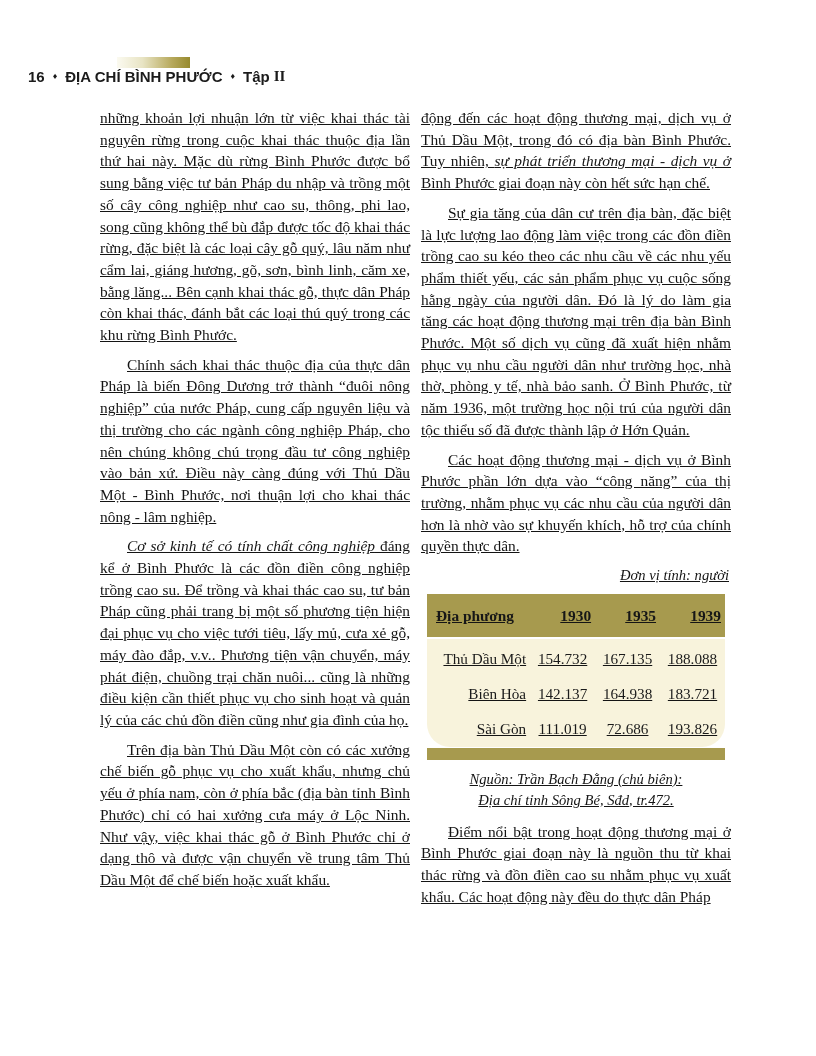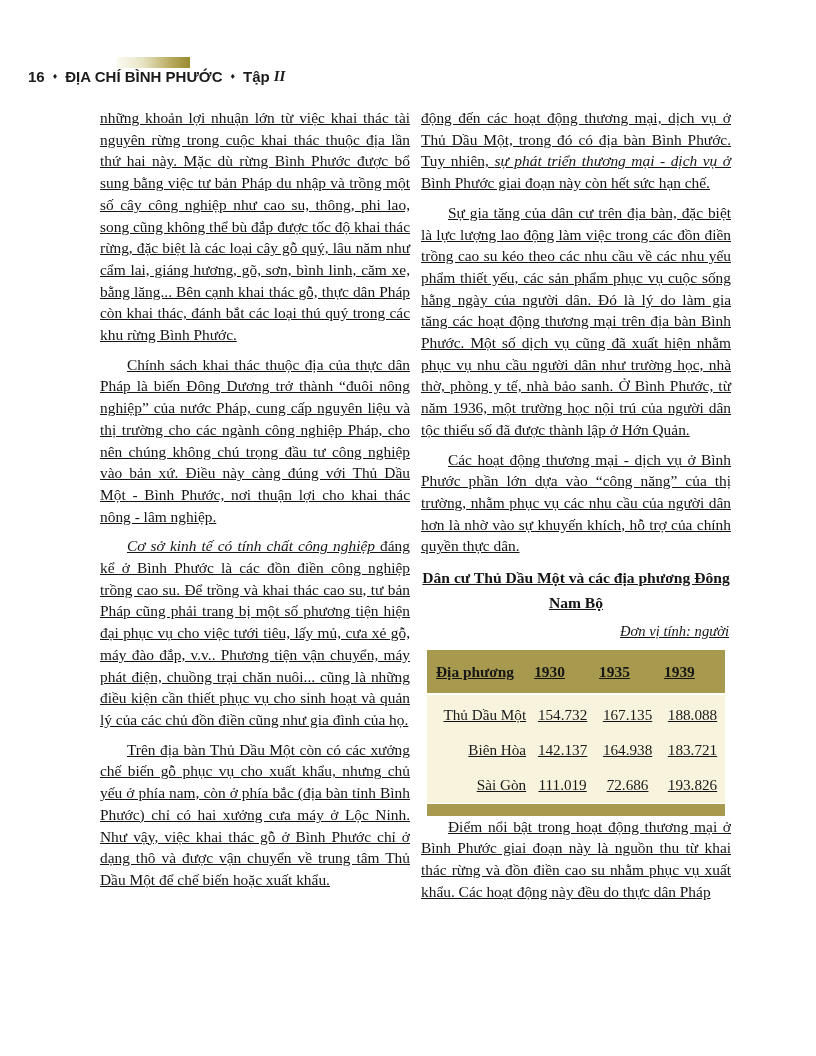--- a/index.html
+++ b/index.html
@@ -11,38 +11,38 @@
   .page{position:absolute;inset:0;}
 
   
   .running-head{position:absolute;top:57px;left:28px;display:flex;align-items:center;flex-direction:column;}
   .grad-bar{width:73px;height:11px;margin-right:7px;
     background:linear-gradient(to right,#fbfaf0 0%,#e8e4c4 35%,#b7a95c 75%,#978a2e 100%);}
   .head-text{font-family:"Liberation Sans","DejaVu Sans",sans-serif;font-weight:700;
     font-size:15px;color:#1b1b1b;display:flex;align-items:center;gap:8px;white-space:nowrap;}
   .diamond{font-size:9px;position:relative;top:-1px;}
   .volume{display:flex;gap:4px;}
-  .volume .vol-num{font-family:"Liberation Serif","DejaVu Serif",serif;font-style:italic;}
+  .volume .vol-num{font-family:"Liberation Serif","DejaVu Serif",serif;}
 
   
   .columns{position:absolute;top:107px;left:100px;width:632px;display:flex;gap:11px;text-decoration:underline;}
   .col{width:310px;font-size:15.4px;line-height:21.7px;text-align:justify;
     text-justify:inter-word;}
   p.para{margin:0 0 8px 0;}
   p.para.indent{text-indent:27px;}
 
   
   .table-block{margin-top:3px;}
   .tbl-title{font-weight:700;text-align:center;font-size:15.6px;line-height:25px;
     margin:2px 0 6px 0;text-indent:0;}
   .unit-note{font-style:italic;text-align:right;font-size:14.6px;margin:0 2px 7px 0;}
   .pop-table-wrap{margin:0 6px;}
-  table.pop-table{width:100%;border-collapse:collapse;background:#f8f3dc;}
+  table.pop-table{width:100%;border-collapse:collapse;background:#f8f3dc;border-radius:23px;}
   table.pop-table thead tr{background:#a79a4e;}
-  table.pop-table th{font-weight:700;font-size:15.4px;padding:11px 4px;text-align:left;color:#171717;}
+  table.pop-table th{font-weight:700;font-size:15.4px;padding:11px 4px;text-align:right;color:#171717;}
   table.pop-table th:first-child{text-align:left;padding-left:9px;}
   table.pop-table td{font-size:15.2px;padding:6px 4px 7px 4px;text-align:center;color:#1a1a1a;}
   table.pop-table td:first-child{text-align:right;padding-left:0;}
   table.pop-table tbody tr:first-child td{border-top:2px solid #ffffff;padding-top:9px;}
   .tbl-bottom-bar{height:12px;background:#a79a4e;margin-top:1px;}
   .source-note{font-style:italic;text-align:center;font-size:14.6px;line-height:21px;
     margin:9px 0 10px 0;text-indent:0;}
 </style>
 </head>
 <body>
@@ -73,21 +73,20 @@
       </div>
 
     <div class="col">
       <div id="right-col-top">
           <p class="para"><span>động đến các hoạt động thương mại, dịch vụ ở Thủ Dầu Một, trong đó có địa bàn Bình Phước. Tuy nhiên, </span><i>sự phát triển thương mại - dịch vụ ở</i><span> Bình Phước giai đoạn này còn hết sức hạn chế.</span></p>
           <p class="para indent"><span>Sự gia tăng của dân cư trên địa bàn, đặc biệt là lực lượng lao động làm việc trong các đồn điền trồng cao su kéo theo các nhu cầu về các nhu yếu phẩm thiết yếu, các sản phẩm phục vụ cuộc sống hằng ngày của người dân. Đó là lý do làm gia tăng các hoạt động thương mại trên địa bàn Bình Phước. Một số dịch vụ cũng đã xuất hiện nhằm phục vụ nhu cầu người dân như trường học, nhà thờ, phòng y tế, nhà bảo sanh. Ở Bình Phước, từ năm 1936, một trường học nội trú của người dân tộc thiểu số đã được thành lập ở Hớn Quản.</span></p>
           <p class="para indent"><span>Các hoạt động thương mại - dịch vụ ở Bình Phước phần lớn dựa vào “công năng” của thị trường, nhằm phục vụ các nhu cầu của người dân hơn là nhờ vào sự khuyến khích, hỗ trợ của chính quyền thực dân.</span></p>
         </div>
 
       <div class="table-block">
-        <div class="tbl-title">Dân cư Thủ Dầu Một và các địa phương Đông Nam Bộ</div>
         <div class="unit-note">Đơn vị tính: người</div>
         <div class="pop-table-wrap">
           <table class="pop-table">
             <thead>
               <tr id="tbl-head-row">
                   <th>Địa phương</th>
                   <th>1930</th>
                   <th>1935</th>
                   <th>1939</th>
                 </tr>
@@ -108,20 +107,24 @@
                 <tr>
                   <td>Sài Gòn</td>
                   <td>111.019</td>
                   <td>72.686</td>
                   <td>193.826</td>
                 </tr>
               </tbody>
           </table>
           <div class="tbl-bottom-bar"></div>
         </div>
+        <div class="source-note">
+          <span>Nguồn: Trần Bạch Đằng (chủ biên):</span><br>
+          <span>Địa chí tỉnh Sông Bé, Sđd, tr.472.</span>
+        </div>
       </div>
 
       <div id="right-col-bottom">
           <p class="para indent"><span>Điểm nổi bật trong hoạt động thương mại ở Bình Phước giai đoạn này là nguồn thu từ khai thác rừng và đồn điền cao su nhằm phục vụ xuất khẩu. Các hoạt động này đều do thực dân Pháp</span></p>
         </div>
     </div>
 
   </div>
 </div>
 

